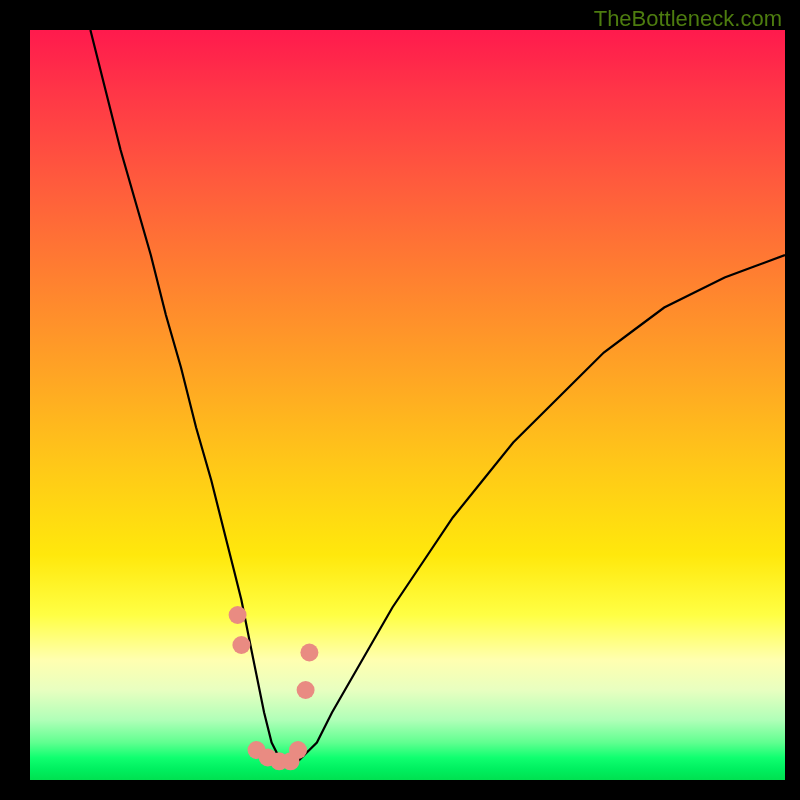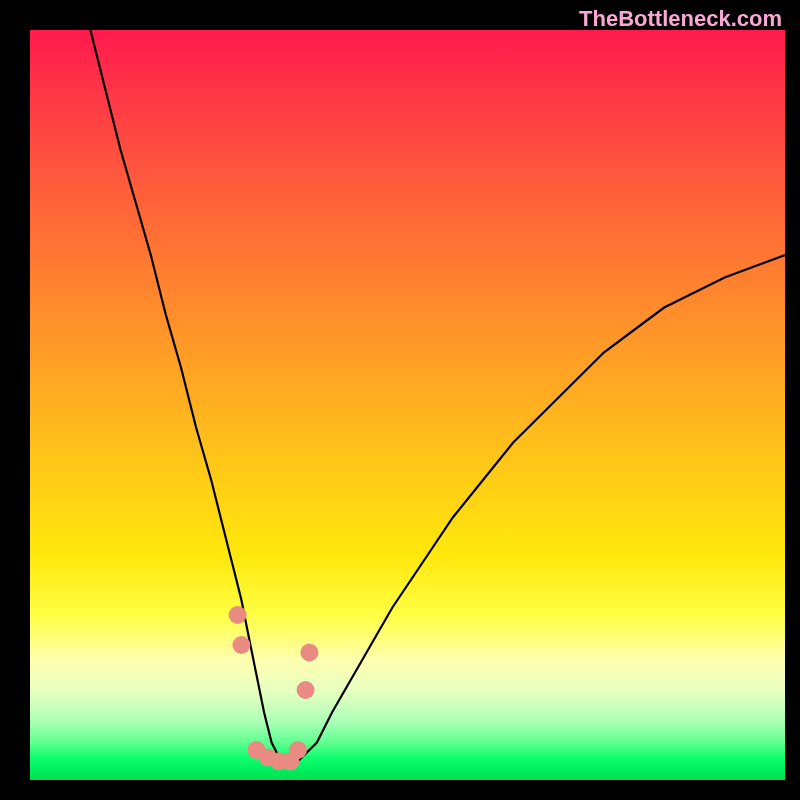--- a/index.html
+++ b/index.html
@@ -8,23 +8,23 @@
     width: 800px;
     height: 800px;
     background: #000;
     position: relative;
     font-family: Arial, sans-serif;
   }
   .watermark {
     position: absolute;
     top: 6px;
     right: 18px;
-    color: #f9a8d4;
+    color: #4d7c0f;
     font-size: 22px;
-    font-weight: 700;
+    font-weight: 400;
     z-index: 10;
   }
   .plot-area {
     position: absolute;
     left: 30px;
     top: 30px;
     width: 755px;
     height: 750px;
     overflow: hidden;
   }

